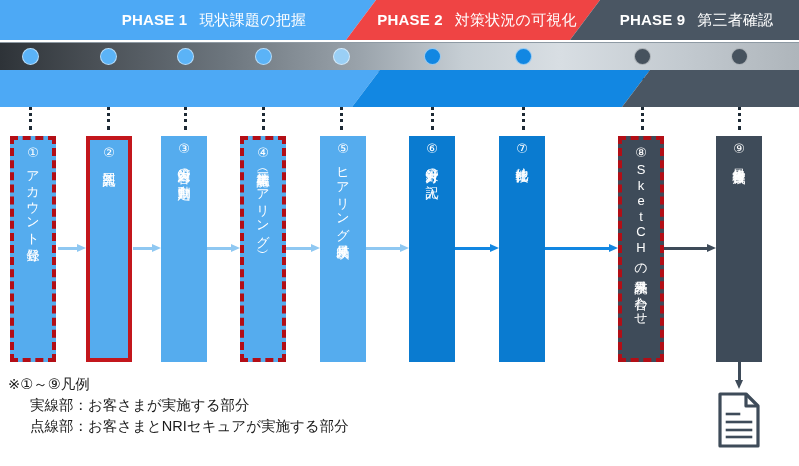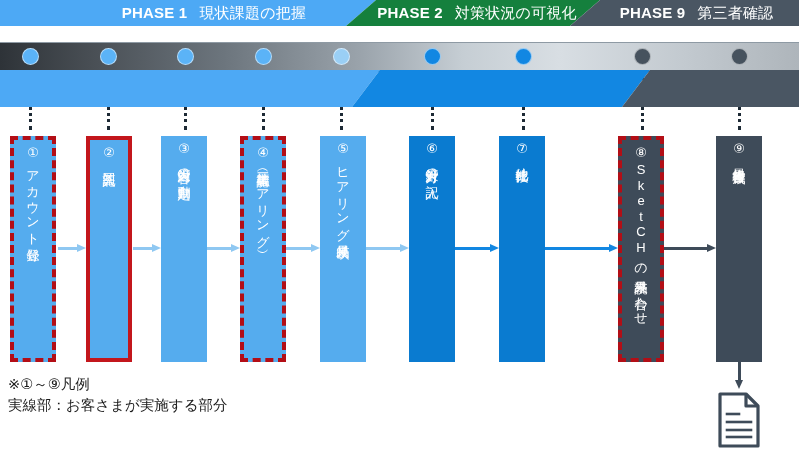--- a/index.html
+++ b/index.html
@@ -23,37 +23,37 @@
   .banner {
     position: absolute;
     top: 0;
     left: 0;
     width: 799px;
     height: 42px;
   }
   .banner-seg {
     position: absolute;
     top: 0;
-    height: 26px;
+    height: 40px;
     display: flex;
     align-items: center;
     justify-content: center;
     box-sizing: border-box;
   }
   .seg1 {
     left: 0;
     width: 376px;
     background: #4DA9F5;
     -webkit-clip-path: polygon(0 0, 100% 0, calc(100% - 30px) 100%, 0 100%);
     clip-path: polygon(0 0, 100% 0, calc(100% - 30px) 100%, 0 100%);
   }
   .seg2 {
     left: 346px;
     width: 254px;
-    background: #15803d;
+    background: #ef4444;
     -webkit-clip-path: polygon(30px 0, 100% 0, calc(100% - 30px) 100%, 0 100%);
     clip-path: polygon(30px 0, 100% 0, calc(100% - 30px) 100%, 0 100%);
   }
   .seg3 {
     left: 570px;
     width: 229px;
     background: #4A5663;
     -webkit-clip-path: polygon(30px 0, 100% 0, 100% 100%, 0 100%);
     clip-path: polygon(30px 0, 100% 0, 100% 100%, 0 100%);
   }
@@ -242,21 +242,21 @@
   
   .legend {
     position: absolute;
     left: 8px;
     top: 374px;
     color: #1a1a1a;
     font-size: 14.5px;
     line-height: 21px;
   }
   .legend .lg-head { margin-left: 0; }
-  .legend .lg-item { }
+  .legend .lg-item { margin-left: 22px; }
 </style>
 </head>
 <body>
 
 <div id="stage">
 
   <div class="banner">
     <div class="banner-seg seg1">
       <div class="banner-label">
         <span class="pname">PHASE 1</span><span class="psub">現状課題の把握</span>
@@ -390,15 +390,16 @@
         <line x1="10" y1="30" x2="34" y2="30"></line>
         <line x1="10" y1="38" x2="34" y2="38"></line>
         <line x1="10" y1="45" x2="34" y2="45"></line>
       </g>
     </svg>
   </div>
 
   <div class="legend">
     <div class="lg-head">※①～⑨凡例</div>
     <div class="lg-item">実線部：お客さまが実施する部分</div>
+    <div class="lg-item">点線部：お客さまとNRIセキュアが実施する部分</div>
   </div>
 
 </div>
 
 </body></html>

